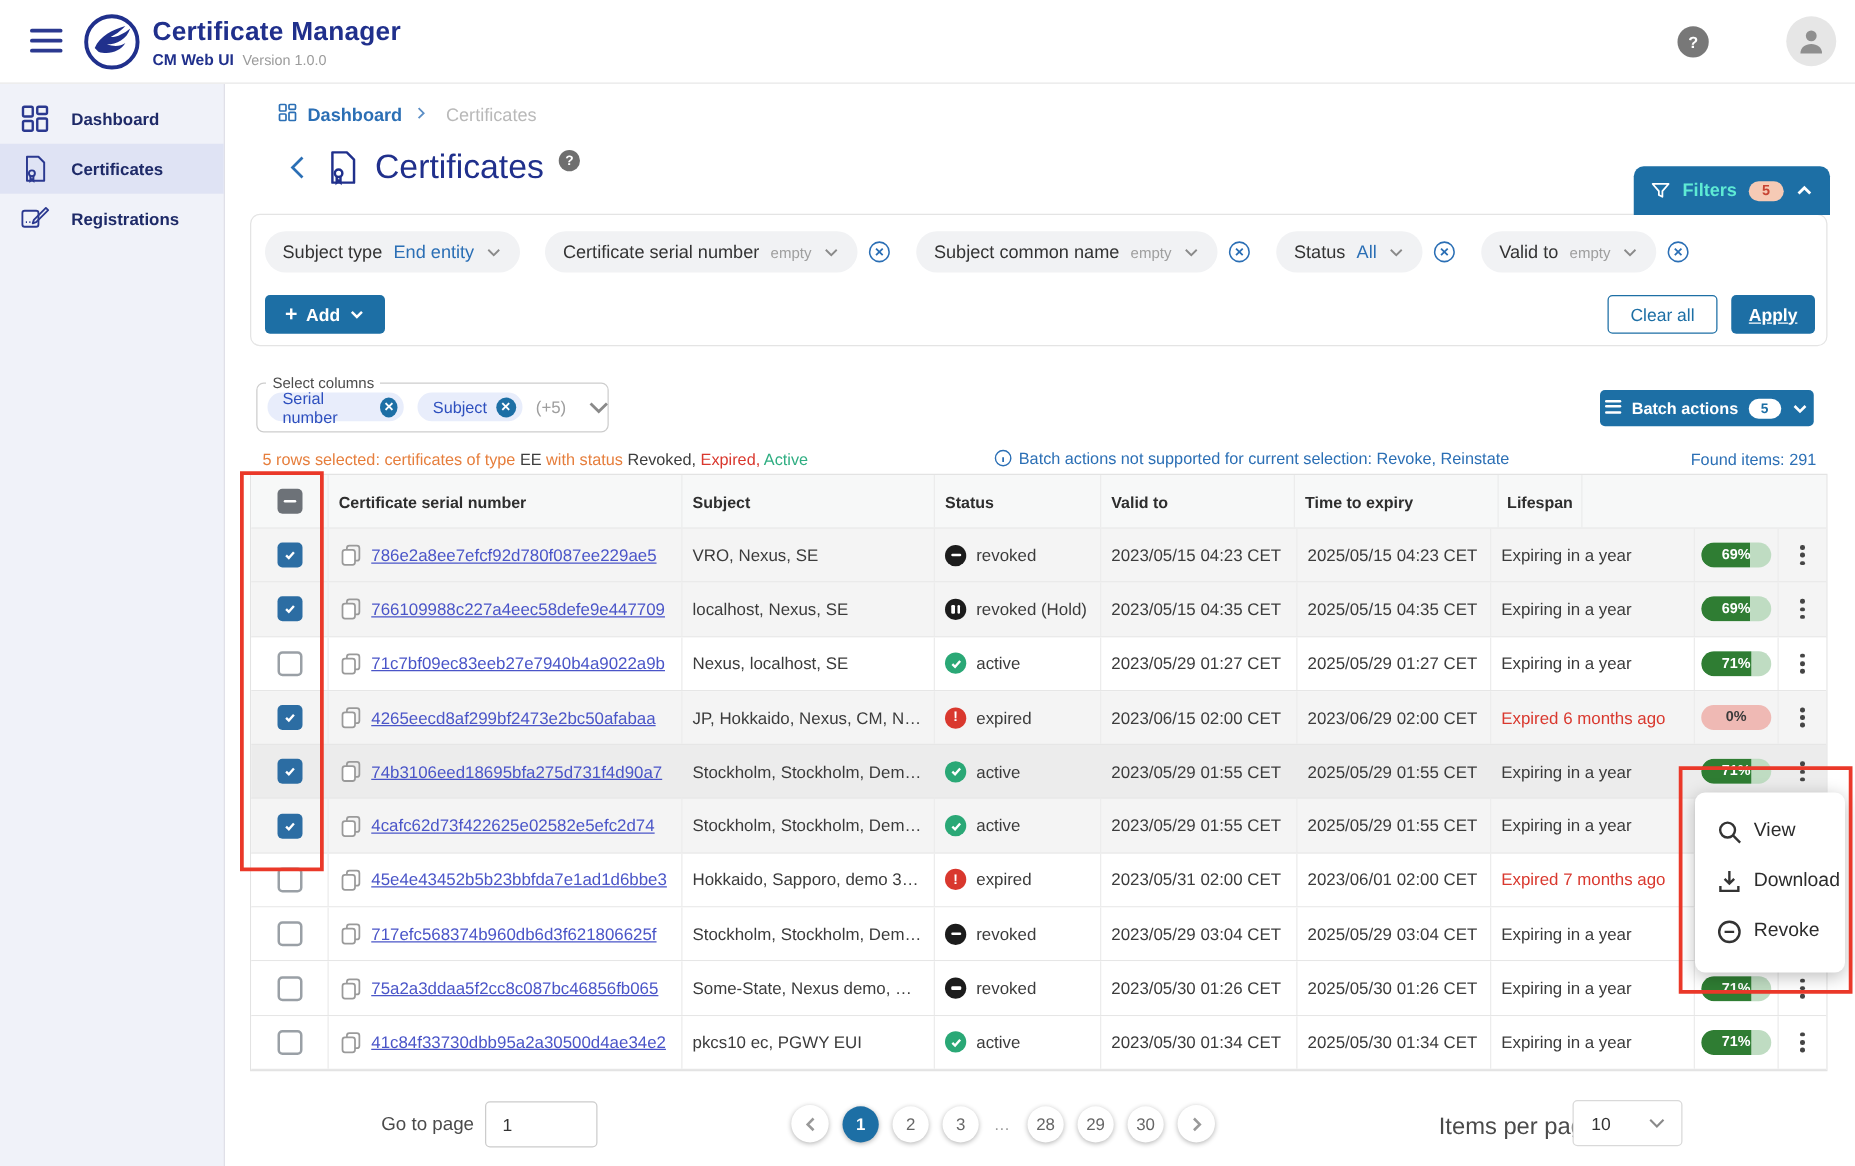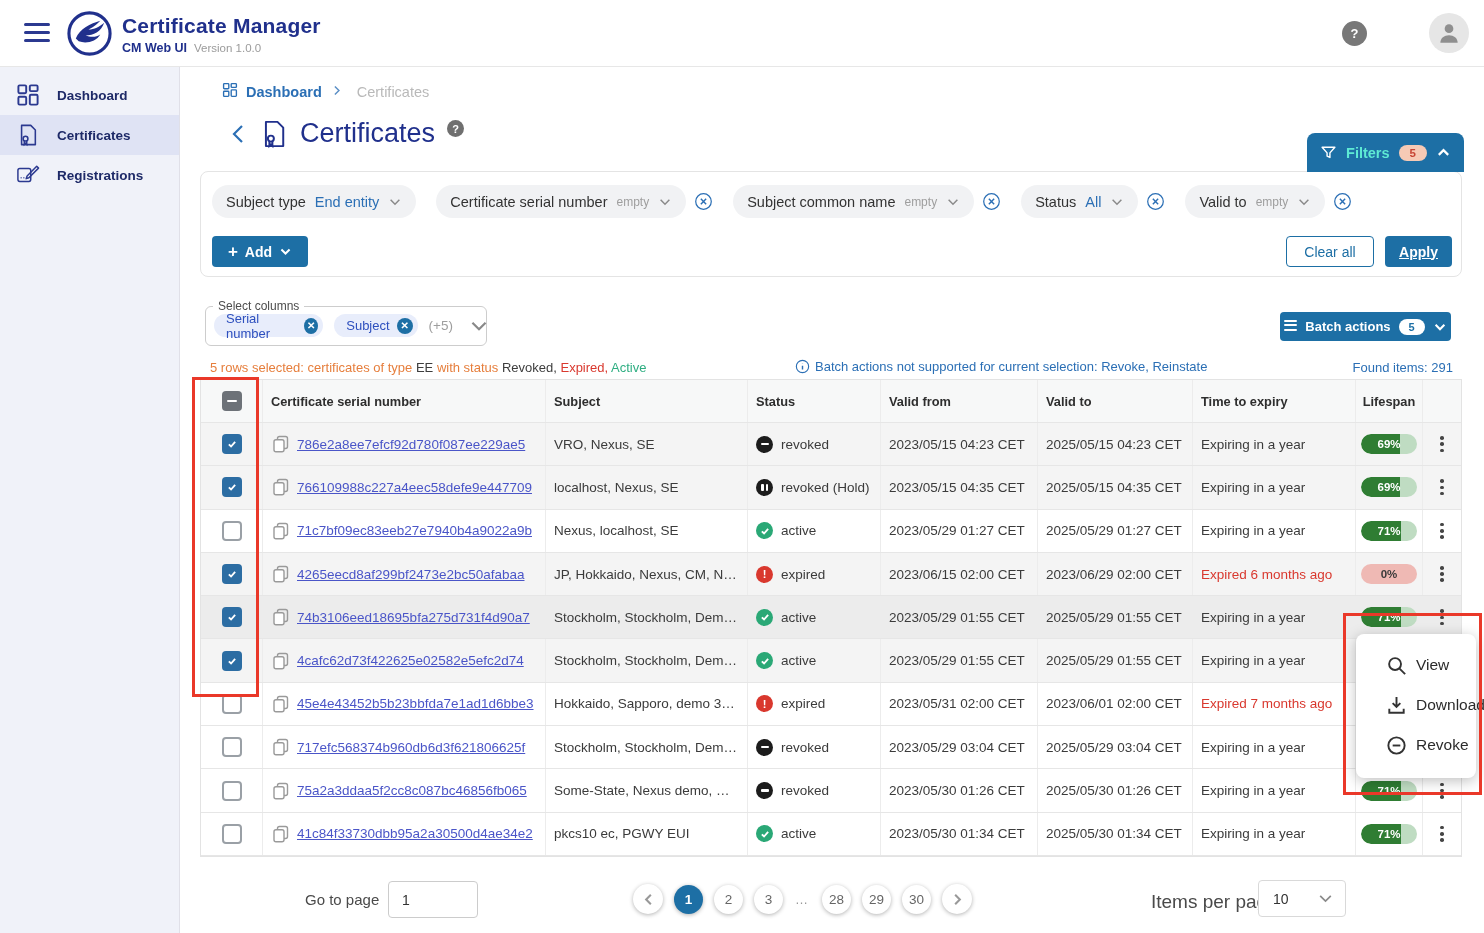--- a/index.html
+++ b/index.html
@@ -109,21 +109,21 @@
   .life .fill { position: absolute; left: 0; top: 0; bottom: 0; background: #2f7d33; border-radius: 10px 0 0 10px; }
   .life .pct { position: absolute; inset: 0; display: flex; align-items: center; justify-content: center; color: #fff; font-size: 11.5px; font-weight: 700; }
   .life.zero { background: #efb9b4; }
   .life.zero .pct { color: #3a3a3a; }
 
   .kebab { display: flex; flex-direction: column; gap: 2.6px; cursor: pointer; padding: 4px; }
   .kebab i { width: 3.6px; height: 3.6px; border-radius: 50%; background: #454545; }
 
   
   .row-menu { position: absolute; left: 1356px; top: 634px; width: 120px; height: 144px; background: #fff; border-radius: 8px; box-shadow: 0 3px 14px rgba(0,0,0,.25); z-index: 40; padding: 11px 0; }
-  .menu-item { height: 40px; display: flex; align-items: center; gap: 8px; padding-left: 29px; cursor: pointer; }
+  .menu-item { height: 40px; display: flex; align-items: center; gap: 8px; padding-left: 16px; cursor: pointer; }
   .menu-item .m-lbl { font-size: 15.5px; color: #2b2b2b; }
 
   
   .annot { position: absolute; border: 3px solid #ea3829; z-index: 60; pointer-events: none; }
   .annot-checkboxes { left: 192px; top: 377px; width: 67px; height: 320px; }
   .annot-menu { left: 1343px; top: 613px; width: 139px; height: 182px; }
 
   
   .goto-lbl { position: absolute; left: 305px; top: 891px; font-size: 15px; color: #4a4a4a; }
   .goto-input { position: absolute; left: 388px; top: 881px; width: 90px; height: 37px; border: 1px solid #ccc; border-radius: 4px; padding-left: 13px; font-size: 14px; color: #333; font-family: inherit; }
@@ -392,21 +392,20 @@
   <div class="table" id="table">
       <div class="t-row t-head">
         <div class="cell c0">
           <div class="cb indeterminate">
             <span class="bar"></span>
           </div>
         </div>
         <div class="cell c1">Certificate serial number</div>
         <div class="cell c2">Subject</div>
         <div class="cell c3">Status</div>
-        <div class="cell c4">Valid from</div>
         <div class="cell c5">Valid to</div>
         <div class="cell c6">Time to expiry</div>
         <div class="cell c7">Lifespan</div>
         <div class="cell c8"></div>
       </div>
       <div class="t-row sel">
         <div class="cell c0">
           <div class="cb checked">
             <span style="display: flex;">
               <svg width="10" height="10" viewBox="0 0 16 16" fill="none" stroke="#fff" stroke-width="3">

